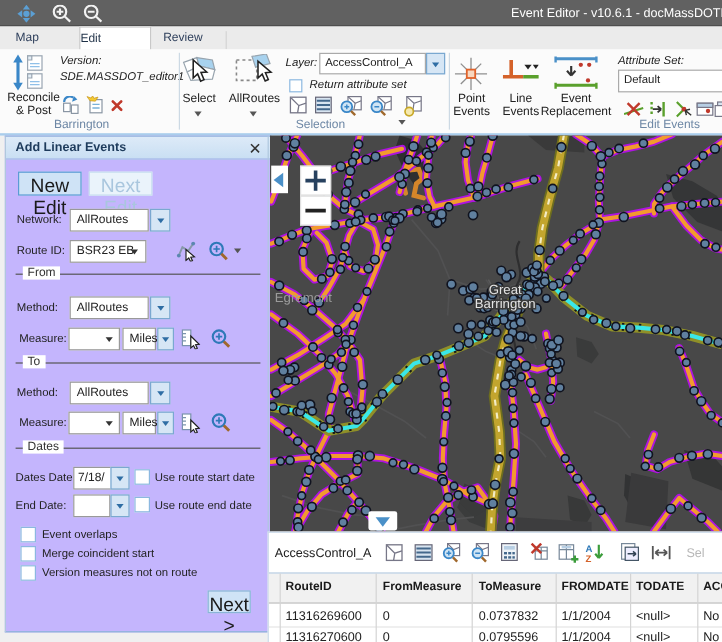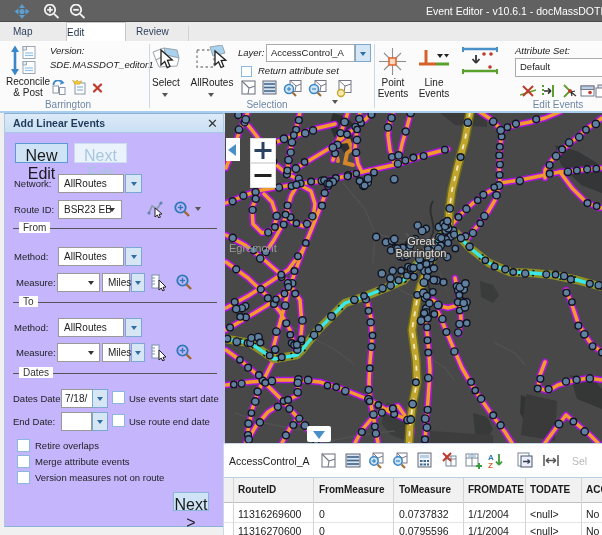--- a/index.html
+++ b/index.html
@@ -216,20 +216,21 @@
     <circle cx="23" cy="8" r="1.8" fill="#c0392b"></circle>
       <circle cx="30" cy="8" r="1.8" fill="#c0392b"></circle>
     <path d="M15,9 L15,17 M15,17 l-3.5,-4 M15,17 l3.5,-4" stroke="#333" stroke-width="1.8" fill="none"></path>
     <g stroke="#5aa02c" stroke-width="2.6">
         <line x1="2" y1="25" x2="36" y2="25"></line>
       </g>
     <line x1="2" y1="23" x2="2" y2="28" stroke="#5aa02c" stroke-width="2"></line>
     <line x1="36" y1="23" x2="36" y2="28" stroke="#5aa02c" stroke-width="2"></line>
     <circle cx="29" cy="21" r="1.8" fill="#c0392b"></circle>
   </svg>
+  <div class="btext" style="left:448px;top:36px;width:64px">Event<br>Replacement</div>
   <div class="rtext" style="left:515px;top:4px">Attribute Set:</div>
   <div class="combo" style="left:515px;top:17px;width:92px;height:19px">Default</div>
   <svg class="abs" style="left:520px;top:42px" width="82px" height="16" viewBox="0 0 82 16">
     <line x1="0" y1="12" x2="16" y2="7" stroke="#5aa02c" stroke-width="1.6"></line>
     <g stroke="#c0392b" stroke-width="2">
         <line x1="3" y1="3" x2="13" y2="13"></line>
         <line x1="13" y1="3" x2="3" y2="13"></line>
       </g>
     <g stroke="#5aa02c" stroke-width="2">
       <line x1="23" y1="2" x2="23" y2="14" stroke-dasharray="2 2"></line>
@@ -329,32 +330,32 @@
     <line x1="11.5" y1="11.5" x2="16" y2="16" stroke="#a0682c" stroke-width="2.4"></line>
   </svg>
 
   <div class="sepline" style="top:259px"></div>
   <div class="septxt" style="left:14px;top:253px">Dates</div>
 
   <div class="plabel" style="left:8px;top:279px">Dates Date:</div>
   <div class="pnl-sel" style="left:56px;top:275px;width:43px;height:19px;padding-left:3px">7/18/</div>
   <div class="dbtn" style="left:87px;top:275px;width:16px;height:19px"></div>
   <div class="cb" style="left:107px;top:277px;width:13px;height:13px"></div>
-  <div class="plabel" style="left:124px;top:279px">Use events start date</div>
+  <div class="plabel" style="left:124px;top:279px">Use route start date</div>
 
   <div class="plabel" style="left:8px;top:302px">End Date:</div>
   <div class="pnl-sel" style="left:56px;top:298px;width:31px;height:19px"></div>
   <div class="dbtn" style="left:87px;top:298px;width:16px;height:19px"></div>
   <div class="cb" style="left:107px;top:300px;width:13px;height:13px"></div>
   <div class="plabel" style="left:124px;top:302px">Use route end date</div>
 
   <div class="cb" style="left:12px;top:325px;width:13px;height:13px"></div>
-  <div class="plabel" style="left:30px;top:326px">Retire overlaps</div>
+  <div class="plabel" style="left:30px;top:326px">Event overlaps</div>
   <div class="cb" style="left:12px;top:341px;width:13px;height:13px"></div>
-  <div class="plabel" style="left:30px;top:342px">Merge attribute events</div>
+  <div class="plabel" style="left:30px;top:342px">Merge coincident start</div>
   <div class="cb" style="left:12px;top:357px;width:13px;height:13px"></div>
   <div class="plabel" style="left:30px;top:358px">Version measures not on route</div>
 
   <div class="pbtn" style="left:168px;top:378px;width:36px;height:19px;background:#cfe3f6;border:1px solid #8ab4d8;padding-top:3px;color:#1a1a1a">Next &gt;</div>
 </div>
 
 <div class="abs" style="left:223px;top:113px;width:1px;height:331px;background:#aec8de"></div>
 <div id="map">
 <svg width="377" height="330" viewBox="0 0 377 330" style="position:absolute;left:0;top:0;display:block">
 <rect width="377" height="330" fill="#484848"></rect>

